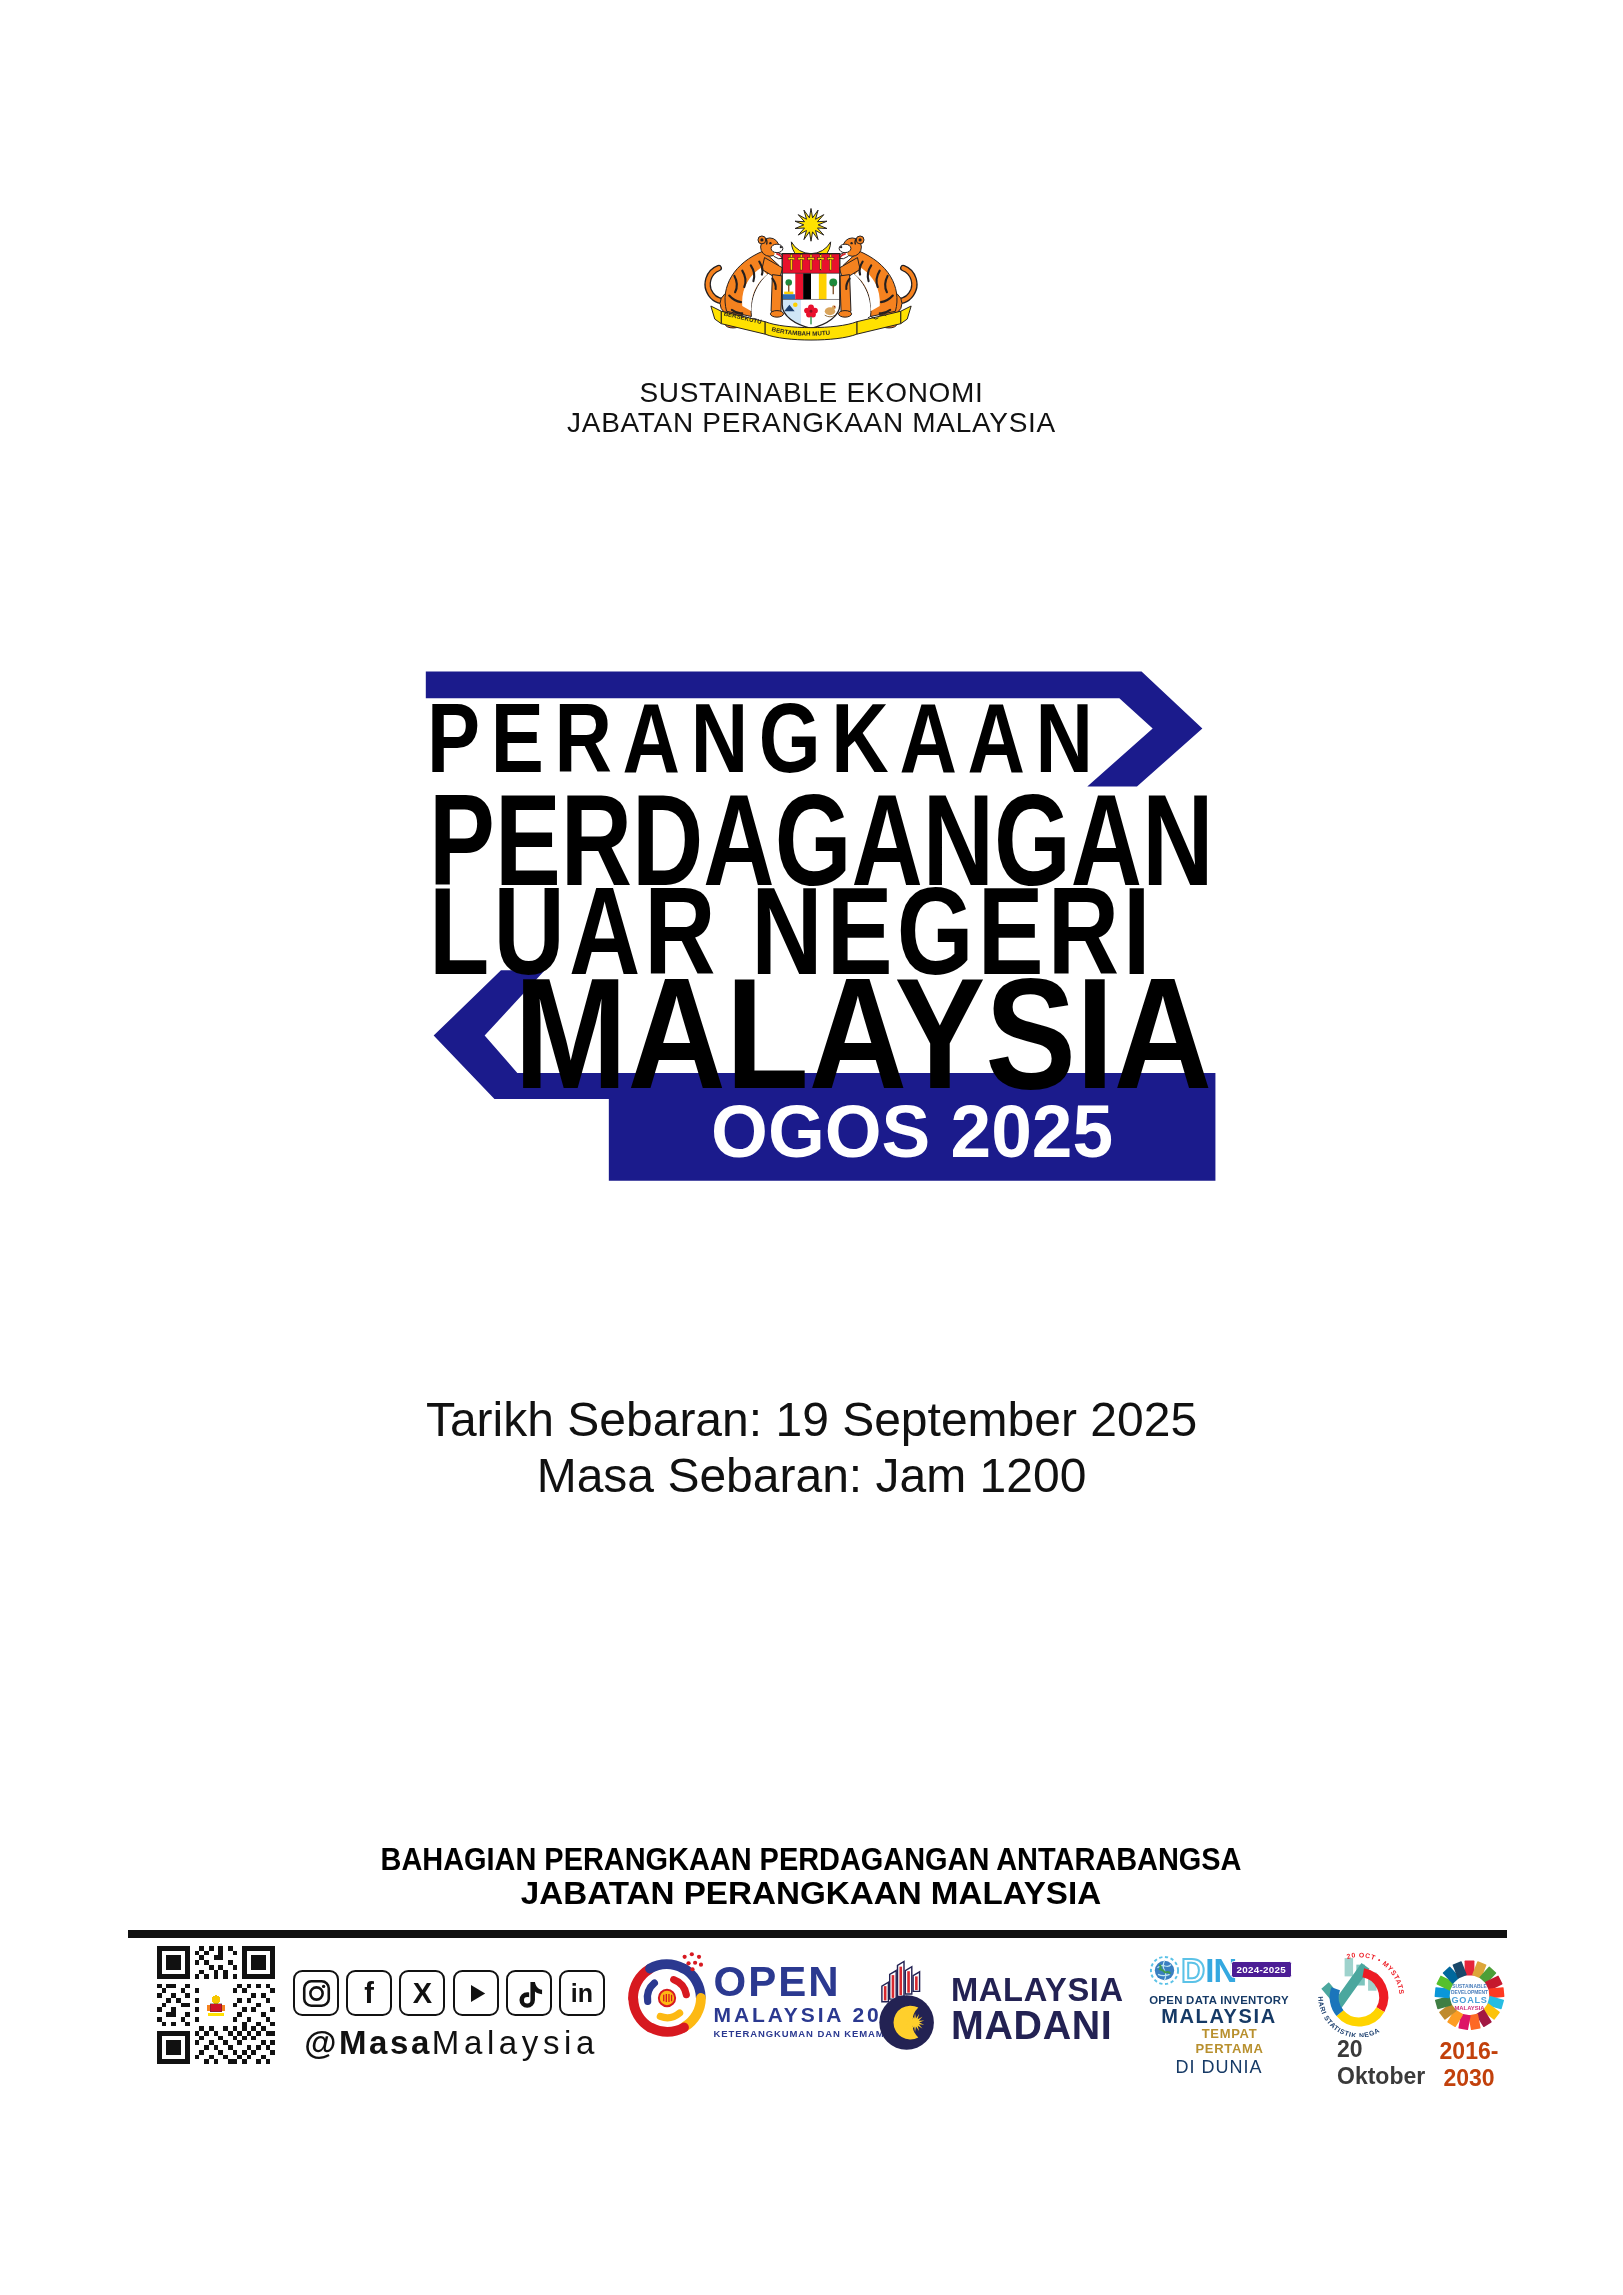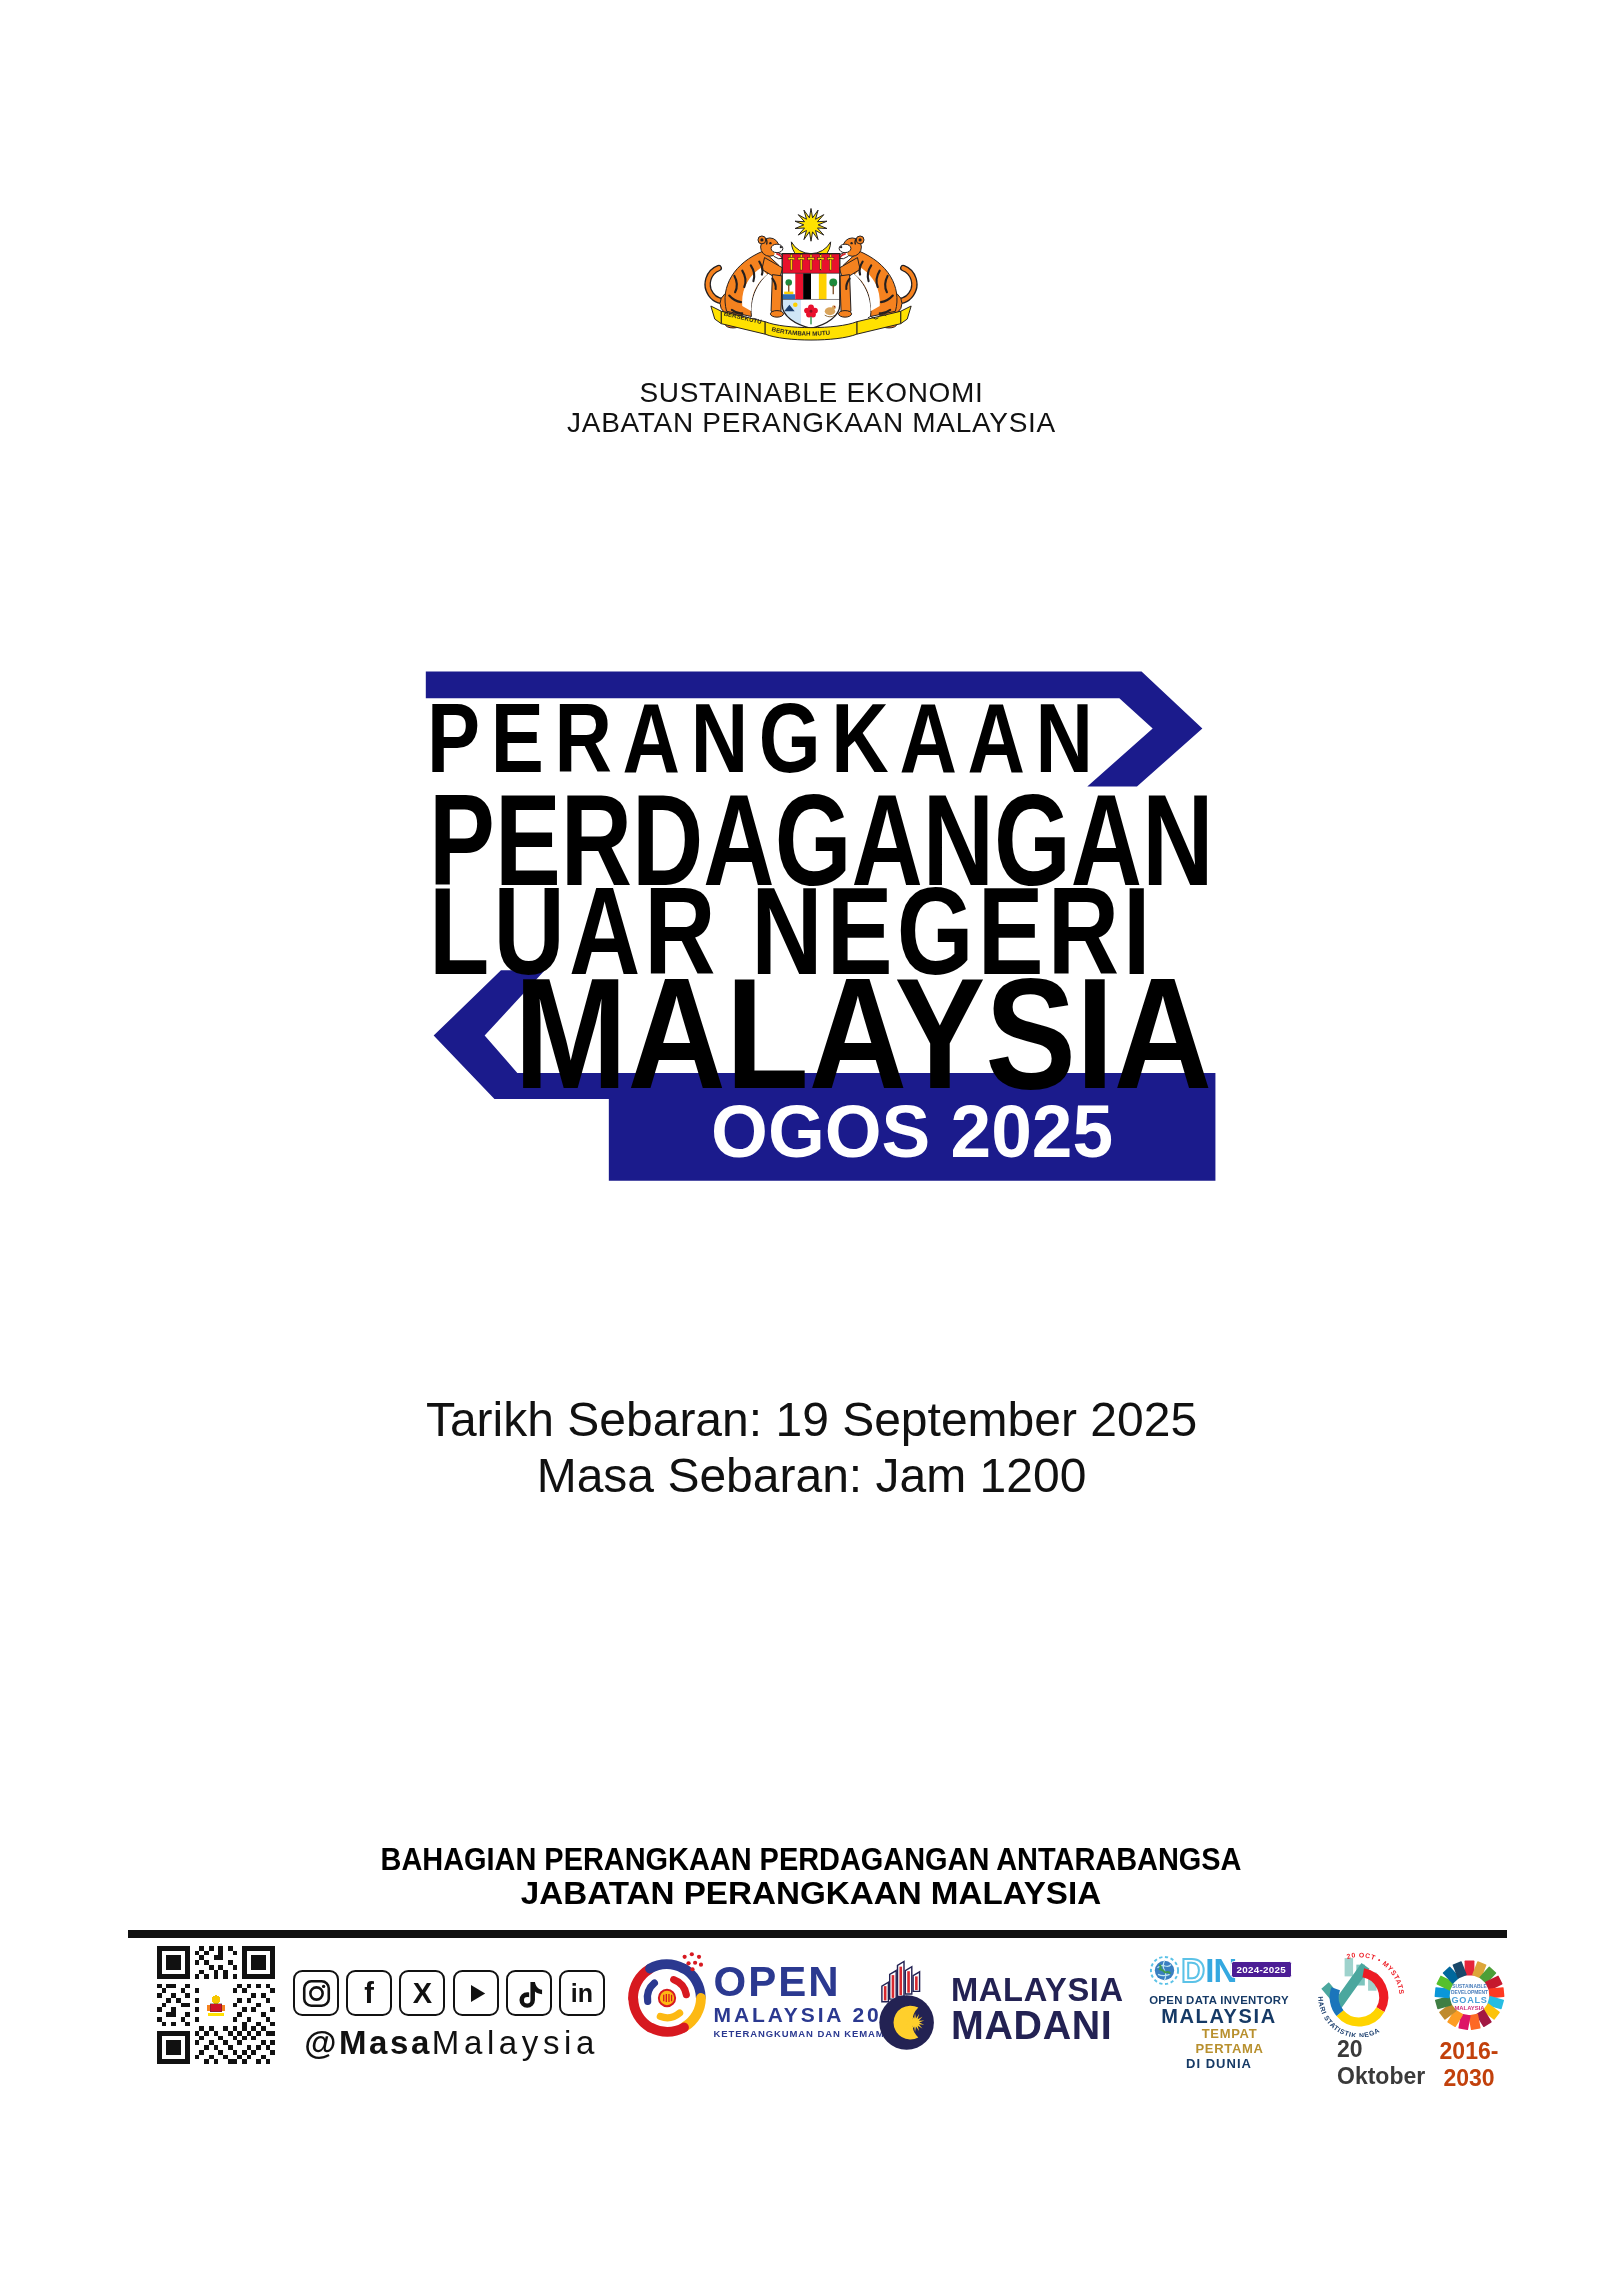--- a/index.html
+++ b/index.html
@@ -49,21 +49,21 @@
   
   .odin-block{left:1149px;top:1952px;width:140px;text-align:center;color:#163a66;}
   .odin-row{position:relative;display:flex;align-items:center;justify-content:flex-start;height:37px;}
   .odin-d{font-size:33px;font-weight:800;color:#fff;-webkit-text-stroke:2px #5bc2e7;line-height:1;margin-left:1.3px;}
   .odin-in{font-size:33px;font-weight:800;color:#35a8e0;line-height:1;letter-spacing:-0.7px;}
   .odin-chip{position:absolute;right:-2.6px;top:8.5px;background:#4c1d95;color:#fff;font-weight:700;
              font-size:9.8px;padding:2px 4.6px;border-radius:2.6px;border:1.3px solid #fff;letter-spacing:0.3px;}
   .odin-l1{font-size:11.4px;font-weight:800;letter-spacing:0.3px;margin-top:5px;}
   .odin-l2{font-size:20px;font-weight:800;letter-spacing:1.6px;line-height:1.05;}
   .odin-l3{font-size:13px;font-weight:800;color:#b8902e;letter-spacing:0.7px;line-height:1.15;margin-left:21px;}
-  .odin-l4{font-size:13px;font-weight:700;letter-spacing:1px;line-height:1.15;}
+  .odin-l4{font-size:18px;font-weight:400;letter-spacing:1px;line-height:1.15;}
 
   
   .mystats-svg{left:1308px;top:1949px;}
   .mystats-caption{left:1305px;top:2036px;width:98px;font-size:23px;font-weight:800;color:#3a3a3a;margin-left:32px;}
   .sdg-svg{left:1427px;top:1957px;}
   .sdg-caption{left:1425px;top:2038px;width:88px;text-align:center;font-size:23px;font-weight:800;color:#c2410c;}
 
   svg text{font-family:"Liberation Sans",sans-serif;}
 </style>
 </head>

